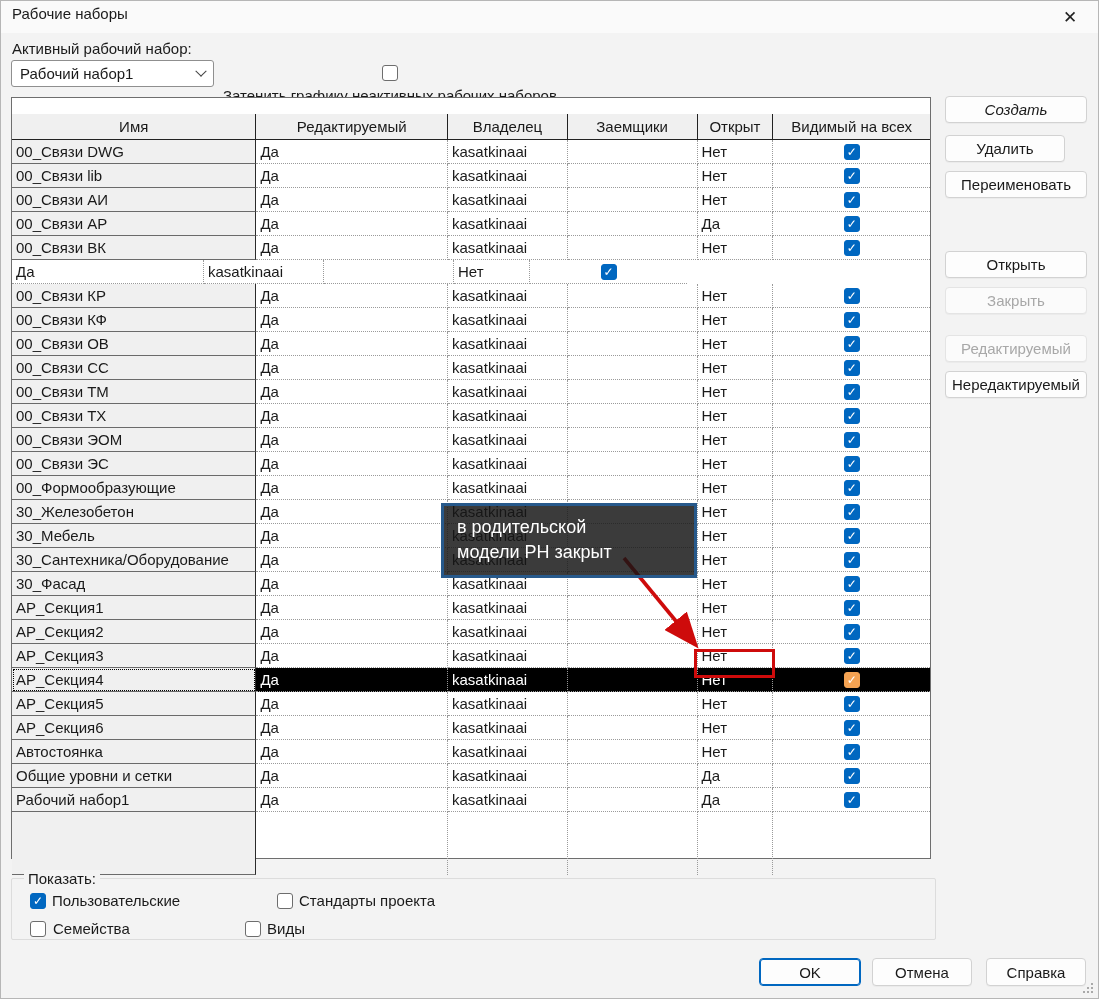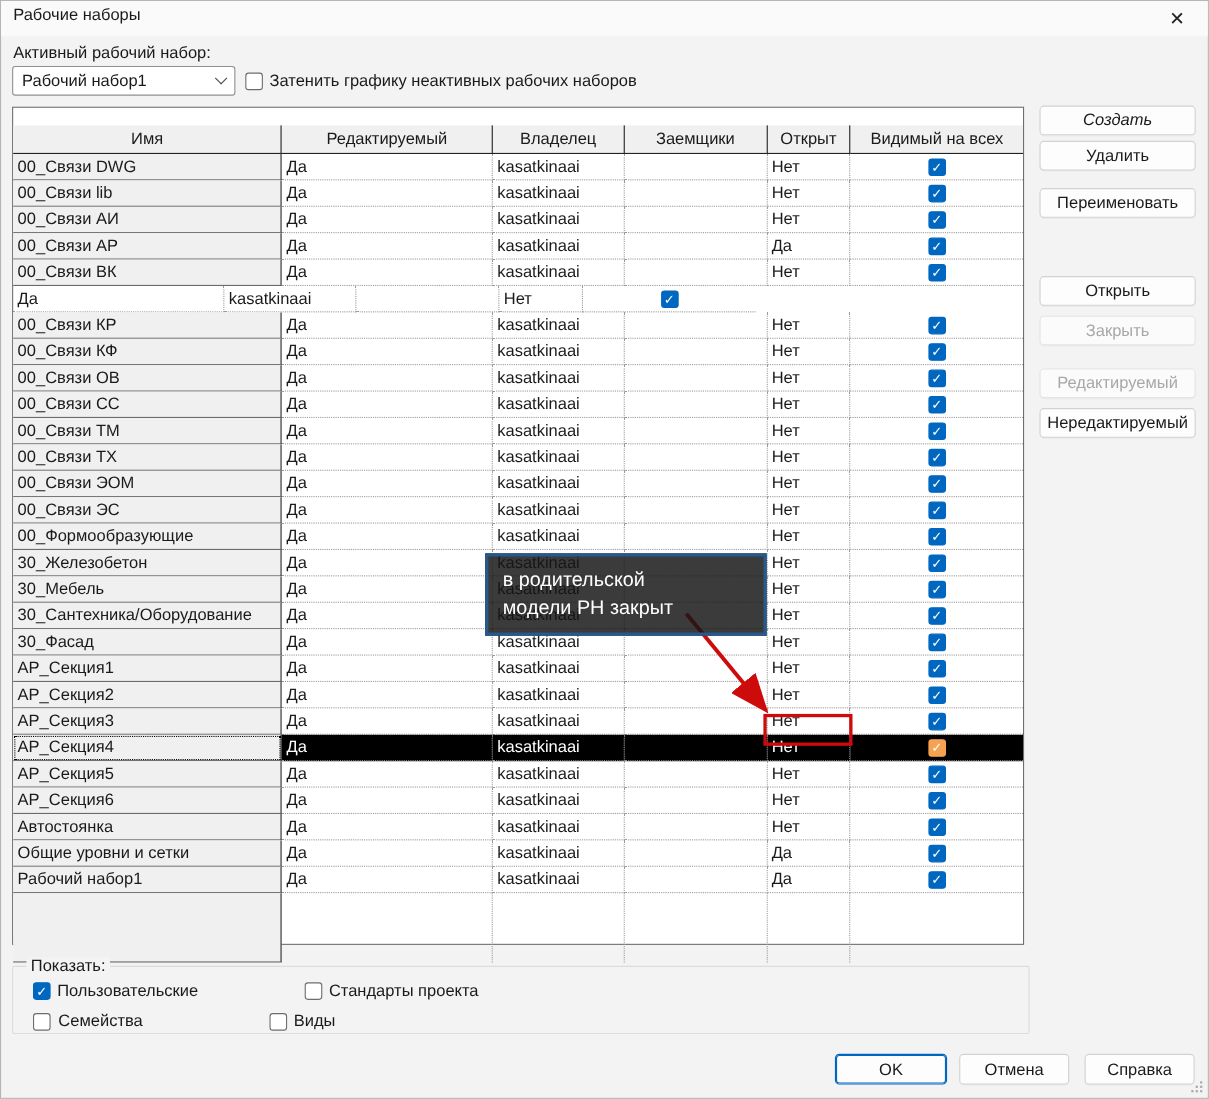--- a/index.html
+++ b/index.html
@@ -79,21 +79,21 @@
     <div class="close-btn">✕</div>
   </div>
 
   <div class="lbl-active">Активный рабочий набор:</div>
 
   <div class="combo">
     <span>Рабочий набор1</span>
     <span class="chev"></span>
   </div>
 
-  <div class="cb-row" style="left:222px; top:64px;">
+  <div class="cb-row" style="left:222px; top:64px;flex-direction:column;">
     <span class="cb"></span>
     <span>Затенить графику неактивных рабочих наборов</span>
   </div>
 
   <div class="ws-table">
     <div class="trow hdr">
         <div class="cell c0">Имя</div>
         <div class="cell c1">Редактируемый</div>
         <div class="cell c2">Владелец</div>
         <div class="cell c3">Заемщики</div>
@@ -386,21 +386,21 @@
       <div class="cell c1"></div>
       <div class="cell c2"></div>
       <div class="cell c3"></div>
       <div class="cell c4"></div>
       <div class="cell c5"></div>
     </div>
   </div>
 
   <div id="side-buttons">
       <div class="btn" style="left: 944px; top: 95px; width: 142px; height: 27px; font-style: italic;">Создать</div>
-      <div class="btn" style="left: 944px; top: 127px; width: 142px; height: 27px;">Удалить</div>
+      <div class="btn" style="left: 944px; top: 134px; width: 120px; height: 27px;">Удалить</div>
       <div class="btn" style="left: 944px; top: 170px; width: 142px; height: 27px;">Переименовать</div>
       <div class="btn" style="left: 944px; top: 250px; width: 142px; height: 27px;">Открыть</div>
       <div class="btn disabled" style="left: 944px; top: 286px; width: 142px; height: 27px;">Закрыть</div>
       <div class="btn disabled" style="left: 944px; top: 334px; width: 142px; height: 27px;">Редактируемый</div>
       <div class="btn" style="left: 944px; top: 370px; width: 142px; height: 27px;">Нередактируемый</div>
     </div>
 
   <svg class="arrow-svg" viewBox="0 0 160 120">
     <defs>
       <marker id="ah" markerWidth="10" markerHeight="8" refX="8" refY="4" orient="auto">

